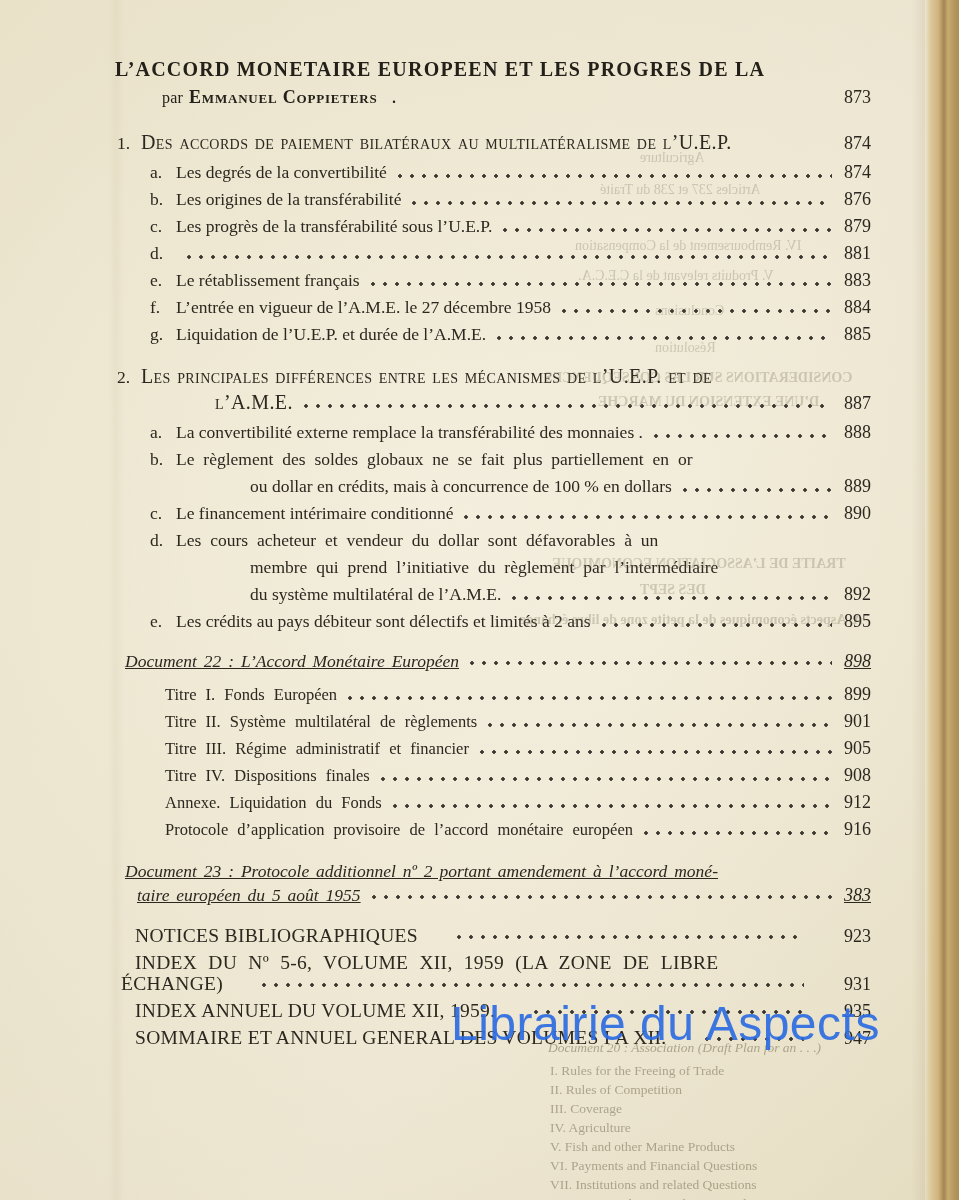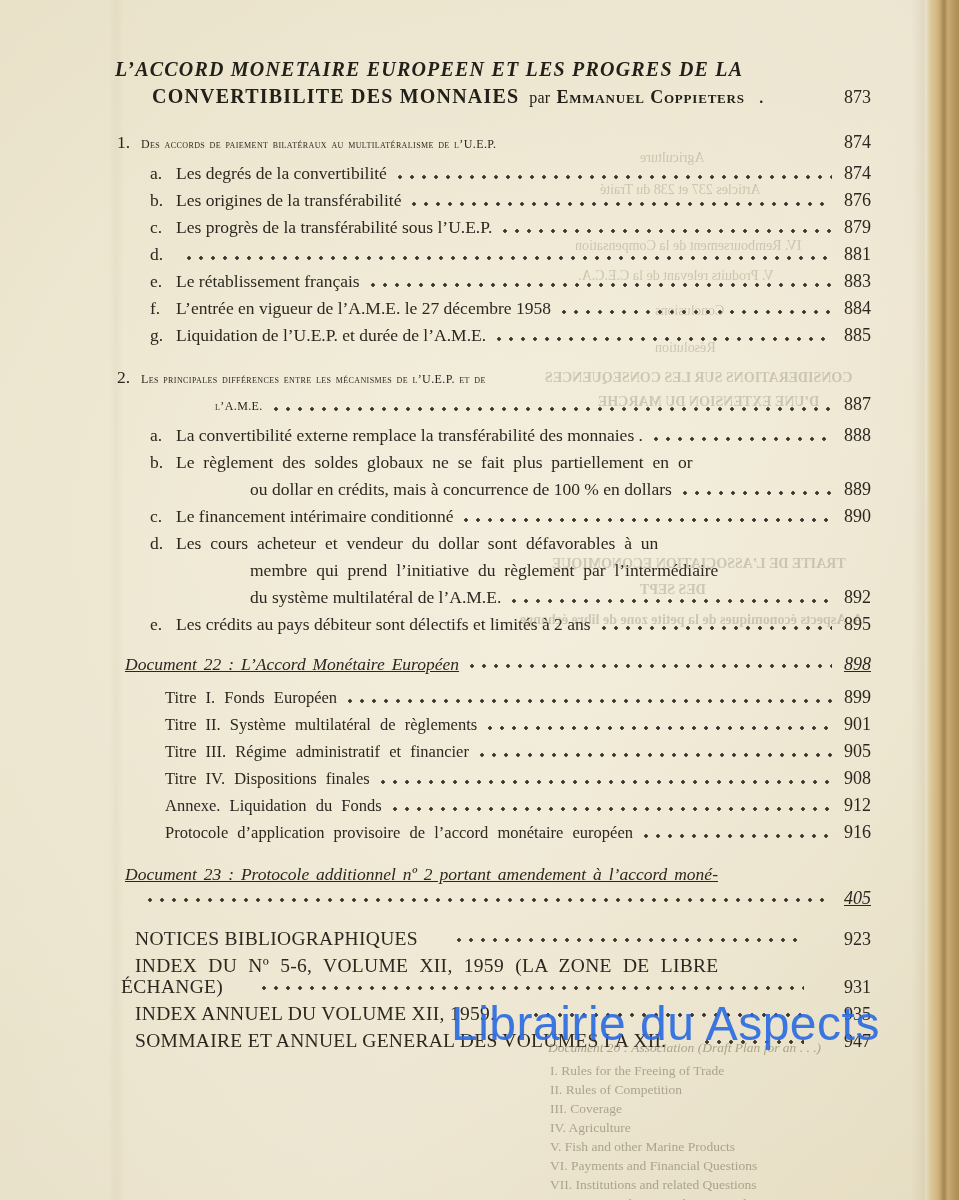--- a/index.html
+++ b/index.html
@@ -17,21 +17,21 @@
   .fore-edge{position:absolute;top:0;right:0;bottom:0;width:34px;
     background:linear-gradient(to right,
       rgba(210,188,140,0) 0%, #ddc99b 16%, #cfb27c 40%, #a28550 56%,
       #c8ab74 68%, #b8995f 84%, #ab8d55 100%);}
   .fore-edge::before{content:"";position:absolute;left:-14px;top:0;bottom:0;width:14px;
     background:linear-gradient(to right, rgba(120,95,55,0), rgba(120,95,55,0.10));}
 
   
   .block{position:absolute;left:115px;top:56px;width:775px;}
   .t1{font-size:20px;font-weight:bold;letter-spacing:1.2px;line-height:26px;color:#232019;
-      white-space:nowrap;font-style:italic;}
+      white-space:nowrap;}
   .t2{display:flex;align-items:baseline;margin-top:3px;padding-left:37px;
       font-size:20px;font-weight:bold;letter-spacing:1.2px;color:#232019;white-space:nowrap;}
   .byline{font-weight:normal;font-size:16px;letter-spacing:0.2px;margin:0 6px 0 10px;}
   .author{font-weight:bold;font-variant:small-caps;font-size:18px;letter-spacing:0.8px;}
   .tdot{font-weight:normal;margin-left:14px;}
   .spacer{flex:1 1 auto;}
   .pg{flex:none;width:46px;text-align:left;font-size:18px;font-weight:normal;
       letter-spacing:0;color:#2b2720;font-family:"Liberation Serif",serif;}
 
   .toc{margin-top:22px;font-size:17.5px;line-height:27px;}
@@ -39,21 +39,21 @@
   .line{display:flex;align-items:baseline;}
   .txt{flex:none;}
   .marker{flex:none;}
   .leader{flex:1 1 auto;min-width:12px;height:9px;align-self:flex-end;margin:0 12px 5px 9px;
     background-image:radial-gradient(circle at 4px 4px, rgba(44,40,33,0.92) 1.5px, rgba(44,40,33,0) 2.1px);
     background-size:12px 9px;background-repeat:repeat-x;}
 
   
   .kind-heading{line-height:25px;}
   .kind-heading .marker{width:24px;padding-left:2px;}
-  .kind-heading .txt{font-variant:small-caps;font-size:12px;letter-spacing:0.4px;word-spacing:1px;}
+  .kind-heading .txt{font-variant:small-caps;font-size:20px;letter-spacing:0.4px;word-spacing:1px;}
   .kind-heading .l-wrap{padding-left:100px;}
   .kind-heading{margin-bottom:3px;}
 
   
   .kind-item .line{padding-left:35px;}
   .kind-item .marker{width:26px;}
   .kind-item .l-wrap{padding-left:135px;}
   .kind-item .l-multi .txt{word-spacing:4.5px;}
 
   
@@ -106,21 +106,20 @@
         <span style="top: 370px; left: 545px; font-weight: bold;">CONSIDERATIONS SUR LES CONSEQUENCES</span>
         <span style="top: 394px; left: 598px; font-weight: bold;">D’UNE EXTENSION DU MARCHE</span>
         <span style="top: 556px; left: 552px; font-weight: bold;">TRAITE DE L’ASSOCIATION ECONOMIQUE</span>
         <span style="top: 582px; left: 640px; font-weight: bold;">DES SEPT</span>
         <span style="top: 612px; left: 520px; font-weight: bold;">A. Aspects économiques de la petite zone de libre échange</span>
       </div>
 
     <div class="block">
       <div class="t1">L’ACCORD MONETAIRE EUROPEEN ET LES PROGRES DE LA</div>
       <div class="t2">
-        <span>CONVERTIBILITE DES MONNAIES</span>
         <span class="byline">par</span>
         <span class="author">Emmanuel Coppieters</span>
         <span class="tdot">.</span>
         <span class="spacer"></span>
         <span class="pg">873</span>
       </div>
 
       <div class="toc" id="toc-rows">
           <div class="row kind-heading">
             <div class="line l-last">
@@ -292,22 +291,23 @@
               <span class="txt">Protocole d’application provisoire de l’accord monétaire européen</span>
               <span class="leader"></span>
               <span class="pg">916</span>
             </div>
           </div>
           <div class="row kind-doc gap-16">
             <div class="line l-multi">
               <span class="txt">Document 23 : Protocole additionnel nº 2 portant amendement à l’accord moné-</span>
             </div>
             <div class="line l-wrap l-last">
-              <span class="leader"></span>
-              <span class="pg">405</span>
+              <span class="txt">taire européen du 5 août 1955</span>
+              <span class="leader"></span>
+              <span class="pg">383</span>
             </div>
           </div>
           <div class="row kind-index gap-18">
             <div class="line l-last">
               <span class="txt">NOTICES BIBLIOGRAPHIQUES</span>
               <span class="leader"></span>
               <span class="pg">923</span>
             </div>
           </div>
           <div class="row kind-index">

